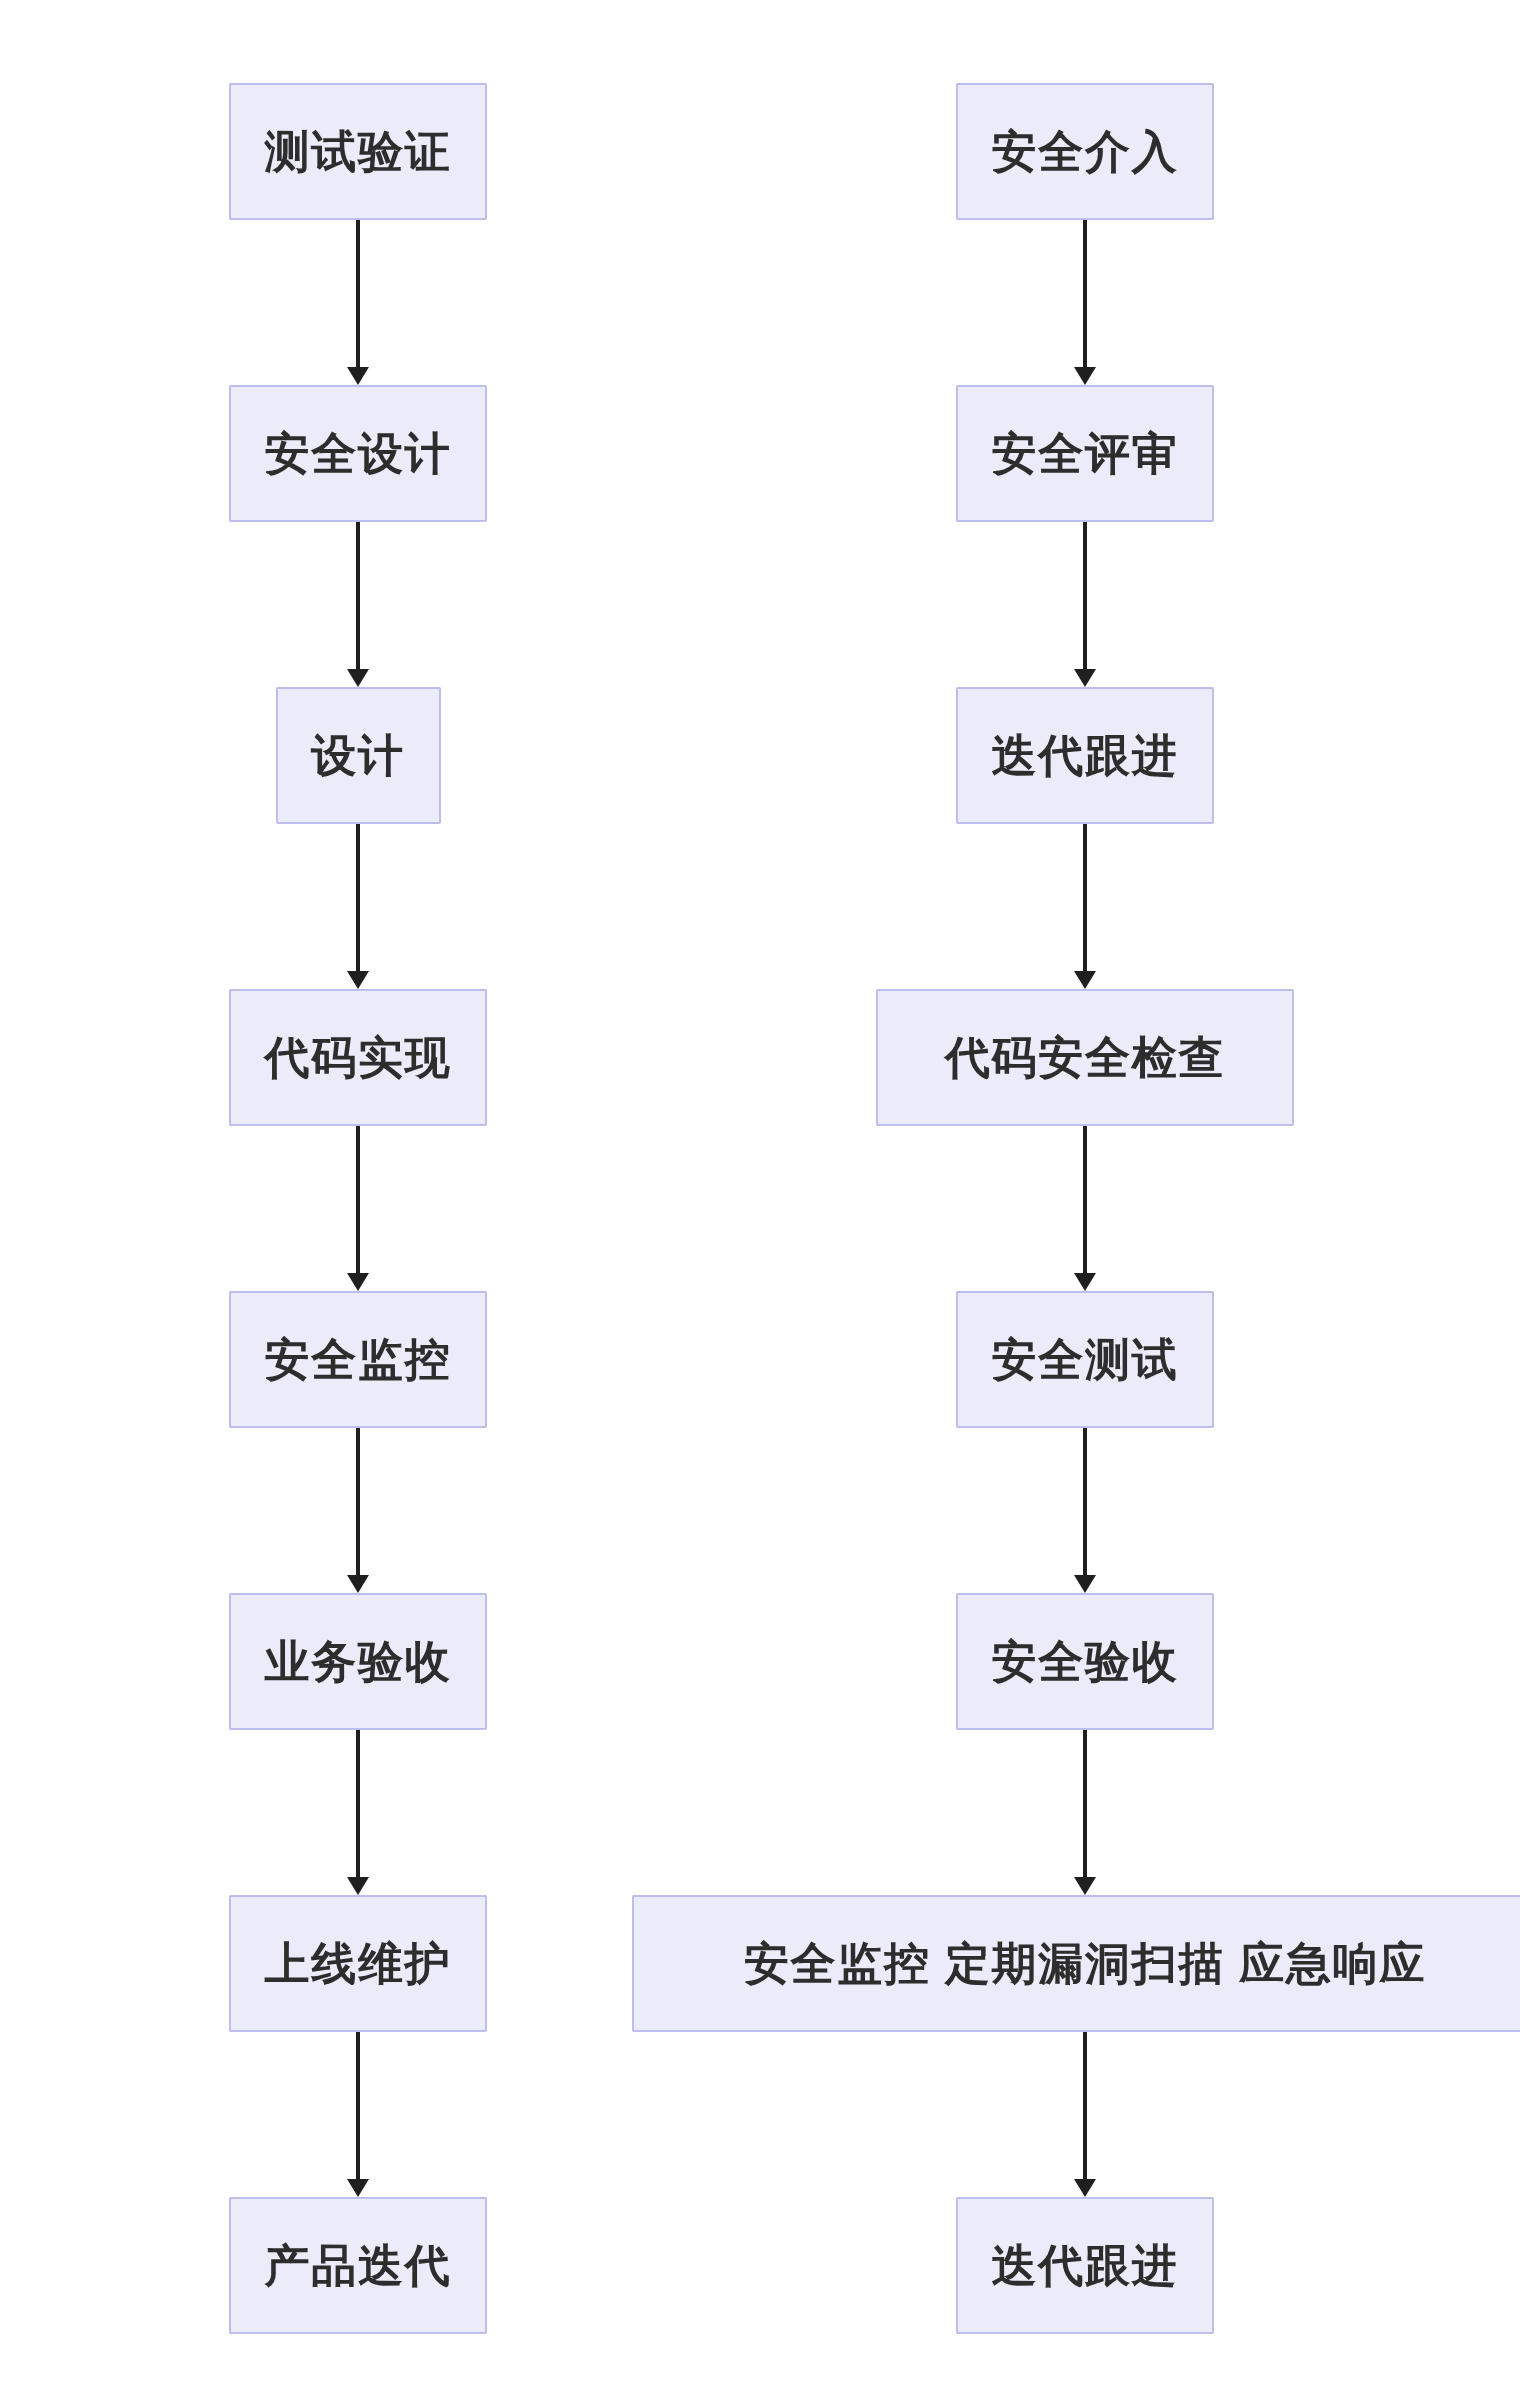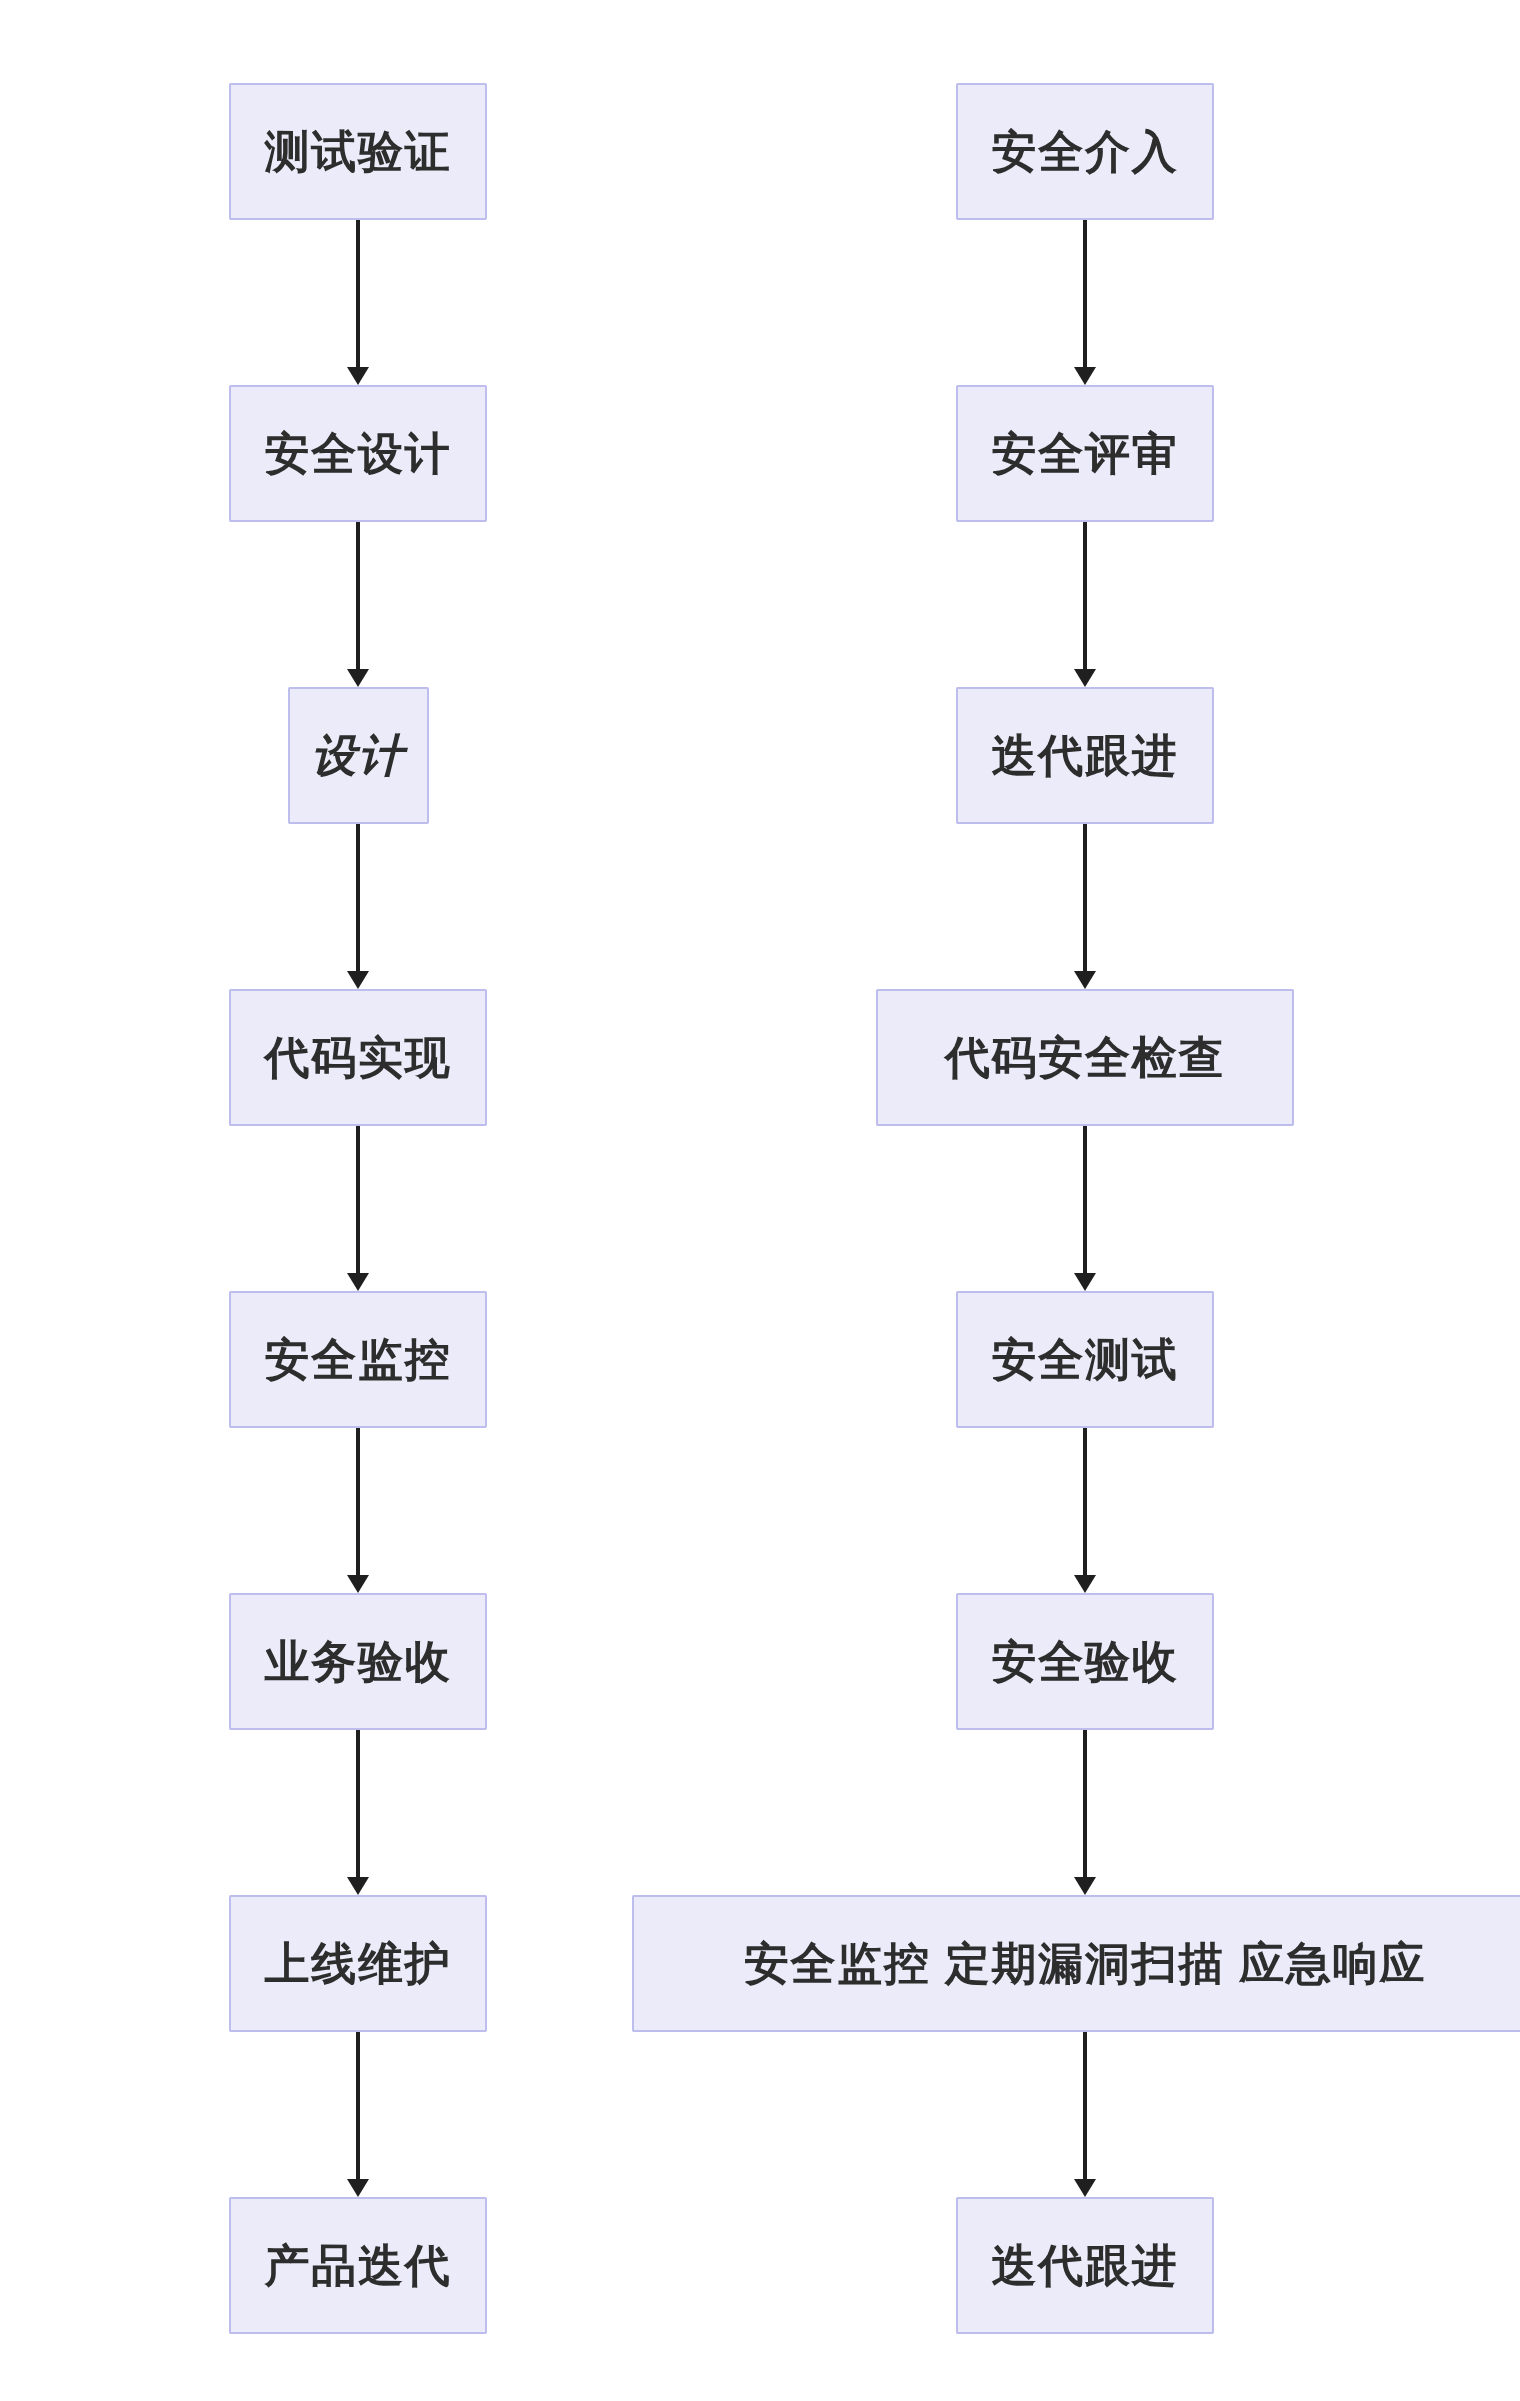--- a/index.html
+++ b/index.html
@@ -32,21 +32,21 @@
     flex:0 0 auto;
   }
   .node-label{
     font-size:45px;
     font-weight:600;
     color:var(--text);
     letter-spacing:1.7px;
     white-space:nowrap;
     line-height:1;
   }
-  .w-sm{width:141px;font-style:italic;}
+  .w-sm{width:165px;}
   .w-md{width:258px;}
   .w-lg{width:418px;}
   .w-xl{width:906px;}
   .arrow{
     height:165px;flex:0 0 auto;
     display:flex;flex-direction:column;align-items:center;
   }
   .arrow .shaft{width:3.3px;flex:1 1 auto;background:var(--arrow);}
   .arrow .head{
     width:0;height:0;flex:0 0 auto;

